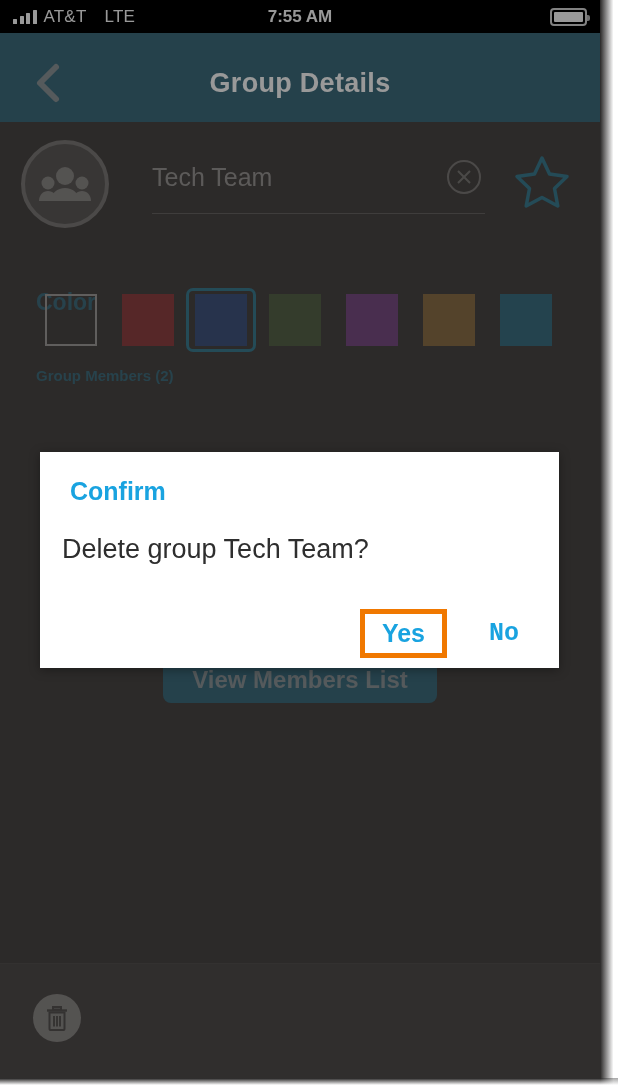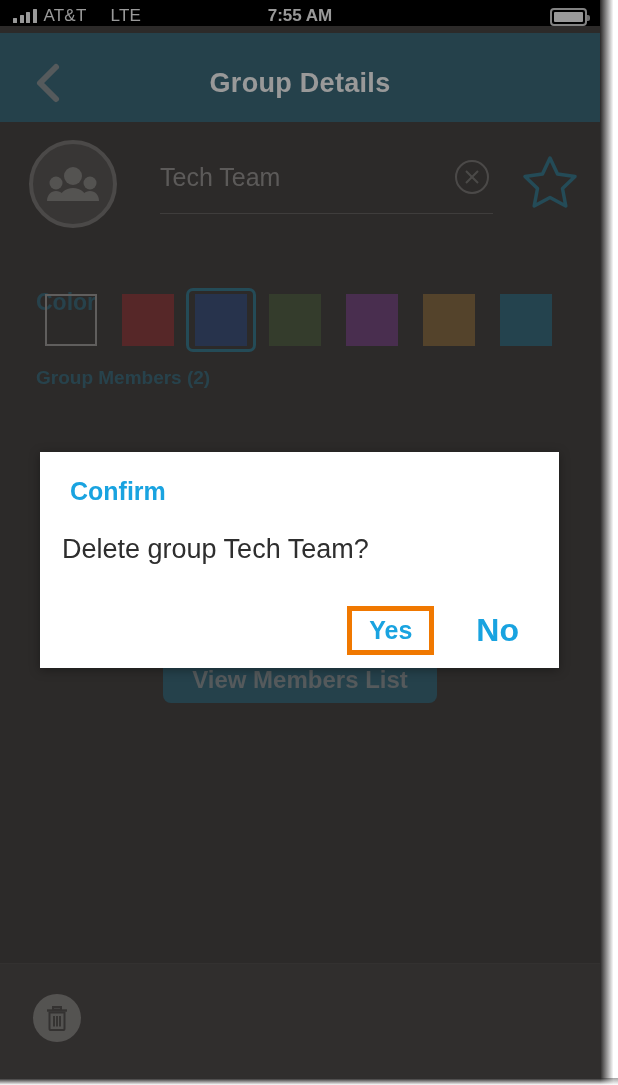--- a/index.html
+++ b/index.html
@@ -18,43 +18,43 @@
     height: 1085px;
     background: #4a4745;
     overflow: hidden;
   }
 
   
   #status-bar {
     position: absolute;
     top: 0; left: 0;
     width: 600px;
-    height: 26px;
+    height: 33px;
     background: #000000;
     display: flex;
-    align-items: flex-end;
+    align-items: center;
     color: #ffffff;
     z-index: 40;
   }
   #status-left {
     display: flex;
     align-items: center;
     gap: 7px;
     margin-left: 13px;
   }
   .sig-bars { display: flex; align-items: flex-end; gap: 2.5px; height: 14px; }
   .sig-bars i { display: block; width: 4px; background: #ffffff; border-radius: 0.5px; }
   .sig-bars i:nth-child(1) { height: 5px; }
   .sig-bars i:nth-child(2) { height: 8px; }
   .sig-bars i:nth-child(3) { height: 11px; }
   .sig-bars i:nth-child(4) { height: 14px; }
   #carrier-label, #network-label {
     font-size: 17px; letter-spacing: .2px; color: #fff;
   }
-  #network-label { margin-left: 17px; }
+  #network-label { margin-left: 11px; }
   #status-time {
     position: absolute;
     left: 0; right: 0;
     text-align: center;
     font-size: 17px;
     font-weight: bold;
     color: #ffffff;
   }
   #status-right {
     position: absolute;
@@ -117,21 +117,21 @@
     position: absolute;
     top: 122px; left: 0;
     width: 600px;
     bottom: 123px;
     background: #4a4745;
   }
 
   
   #name-row {
     position: absolute;
-    top: 0; left: 8px; right: 0;
+    top: 0; left: 0; right: 0;
     height: 112px;
   }
   #group-avatar {
     position: absolute;
     left: 21px; top: 18px;
     width: 88px; height: 88px;
     border-radius: 50%;
     background: #5e5b59;
     border: 4px solid #7d7a78;
     display: flex; align-items: center; justify-content: center;
@@ -201,21 +201,21 @@
     border: 3px solid #3c7d92;
     border-radius: 7px;
     width: 70px;
     height: 64px;
   }
 
   
   #members-label {
     position: absolute;
     left: 36px; top: 245px;
-    font-size: 19px;
+    font-size: 15px;
     font-weight: bold;
     color: #416f7f;
   }
   #view-members-button {
     position: absolute;
     left: 163px; top: 534px;
     width: 274px; height: 47px;
     background: #3f6d7e;
     border-radius: 8px;
     border: none;
@@ -291,22 +291,22 @@
     font-family: "Liberation Sans", sans-serif;
     font-size: 25px;
     font-weight: bold;
     color: #19a3e0;
     line-height: 1;
   }
   #confirm-no-button {
     border: none;
     background: transparent;
     padding: 12px 22px;
-    font-family: Liberation Sans, sans-serif;
-    font-size: 32px;
+    font-family: Liberation Mono, monospace;
+    font-size: 25px;
     font-weight: bold;
     color: #19a3e0;
     line-height: 1;
   }
 
   
   #right-gutter {
     position: absolute;
     left: 600px; top: 0;
     width: 18px; height: 1085px;

